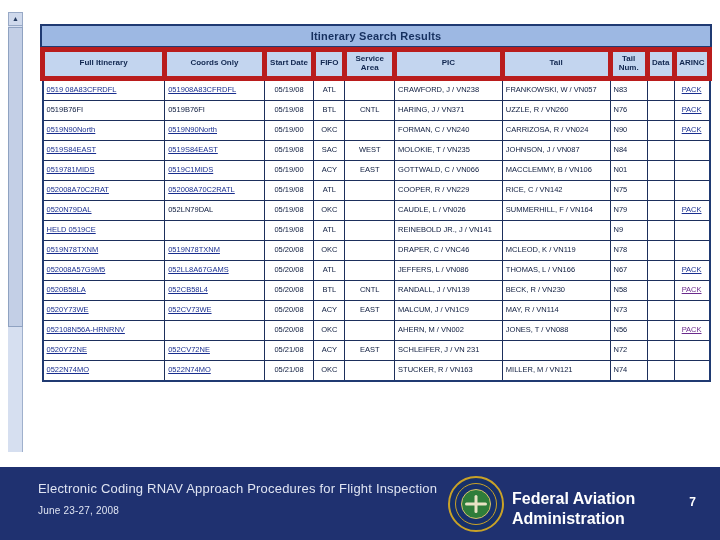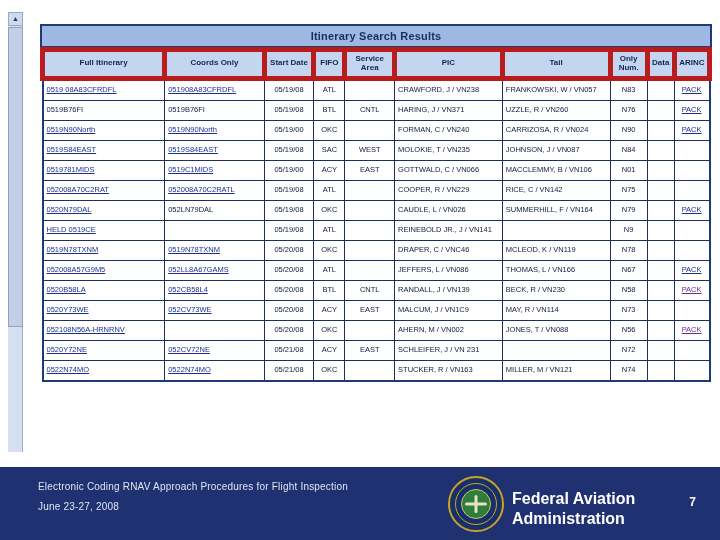--- a/index.html
+++ b/index.html
@@ -123,21 +123,21 @@
     height: 13px;
     overflow: hidden;
     white-space: nowrap;
   }
 
   td.c-itin, td.c-coords { text-align: left; }
   td.c-date  { text-align: center; }
   td.c-fifo  { text-align: center; }
   td.c-svc   { text-align: center; }
   td.c-pic, td.c-tech { text-align: left; white-space: normal; }
-  td.c-tail  { text-align: center; }
+  td.c-tail  { text-align: left; }
   td.c-data  { text-align: center; }
   td.c-arinc { text-align: center; }
 
   a.lnk {
     color: #1a2f8f;
   }
   a.lnk.visited { color: #6a2a8c; }
 
   
   col.w-itin   { width: 118px; }
@@ -162,21 +162,21 @@
     color: #ffffff;
   }
   #footer-text {
     position: absolute;
     left: 38px;
     top: 14px;
     width: 430px;
     color: #dfe4f2;
   }
   #footer-line1 {
-    font-size: 10px;
+    font-size: 13px;
     letter-spacing: .2px;
     margin-bottom: 9px;
     white-space: nowrap;
   }
   #footer-line2 {
     font-size: 10px;
     letter-spacing: .2px;
   }
 
   #faa-seal {
@@ -277,21 +277,21 @@
         </colgroup>
         <thead>
           <tr>
             <th>Full Itinerary</th>
             <th>Coords Only</th>
             <th>Start Date</th>
             <th>FIFO</th>
             <th>Service Area</th>
             <th>PIC</th>
             <th>Tail</th>
-            <th>Only Num.</th>
+            <th>Tail Num.</th>
             <th>Data</th>
             <th>ARINC</th>
           </tr>
         </thead>
         <tbody id="results-body">
             <tr>
               <td class="c-itin"><a class="lnk" href="#">0519 08A83CFRDFL</a></td>
               <td class="c-coords"><a class="lnk" href="#">051908A83CFRDFL</a></td>
               <td class="c-date">05/19/08</td>
               <td class="c-fifo">ATL</td>

